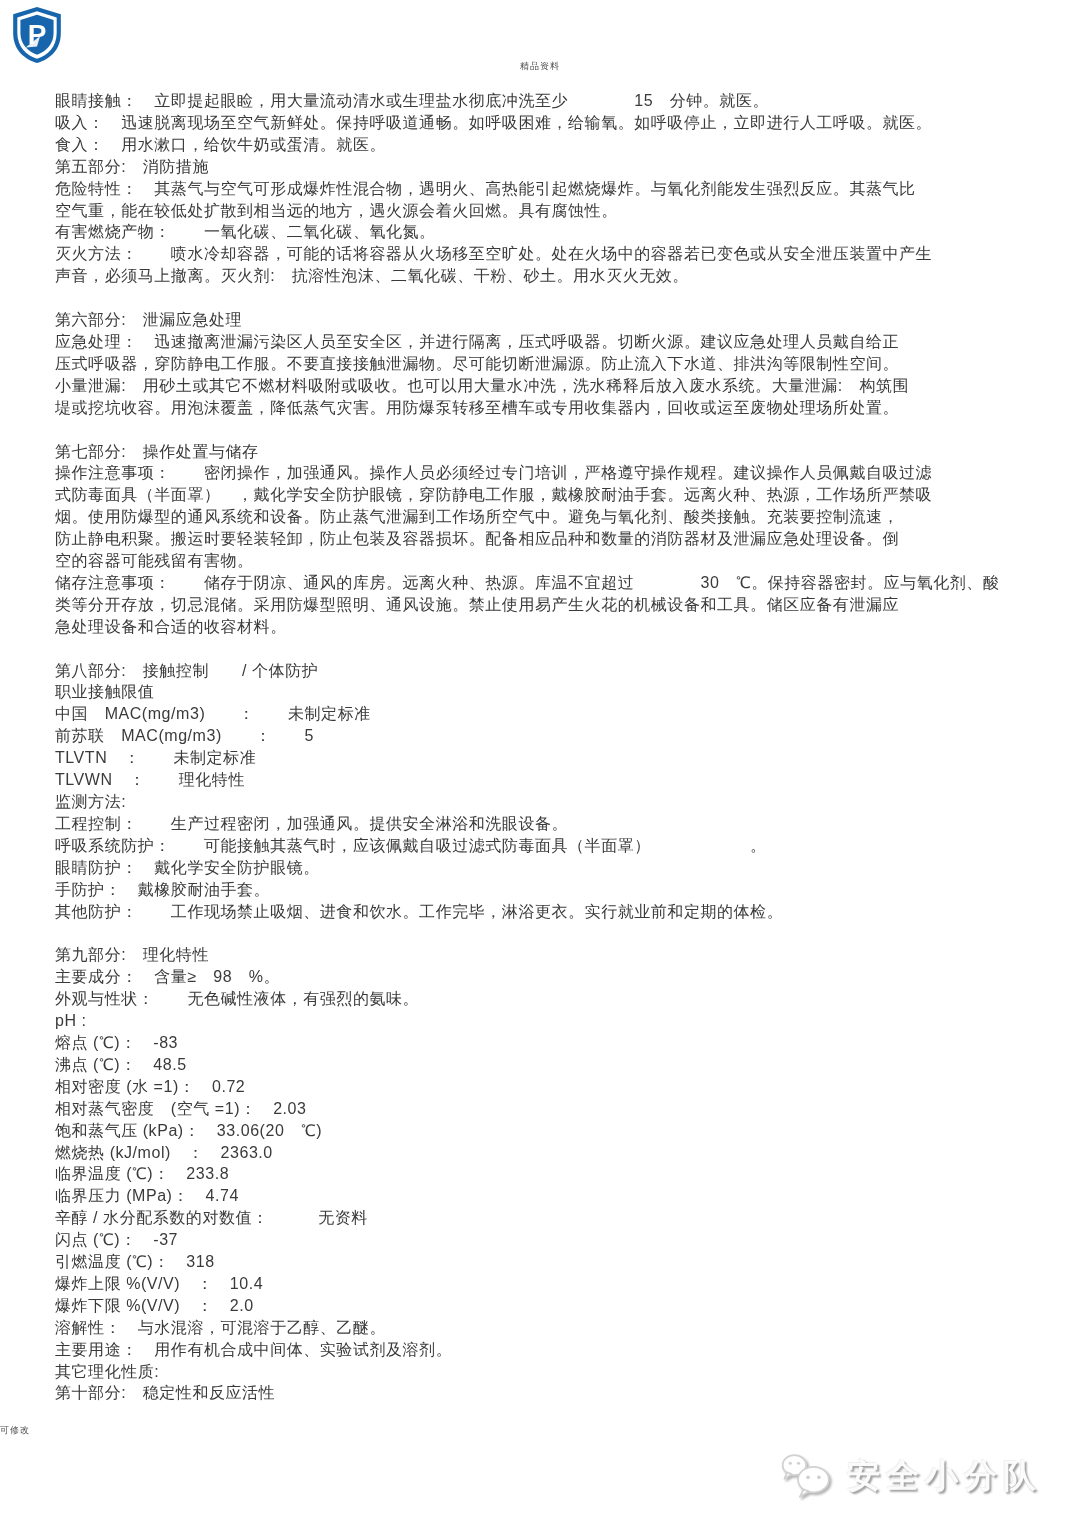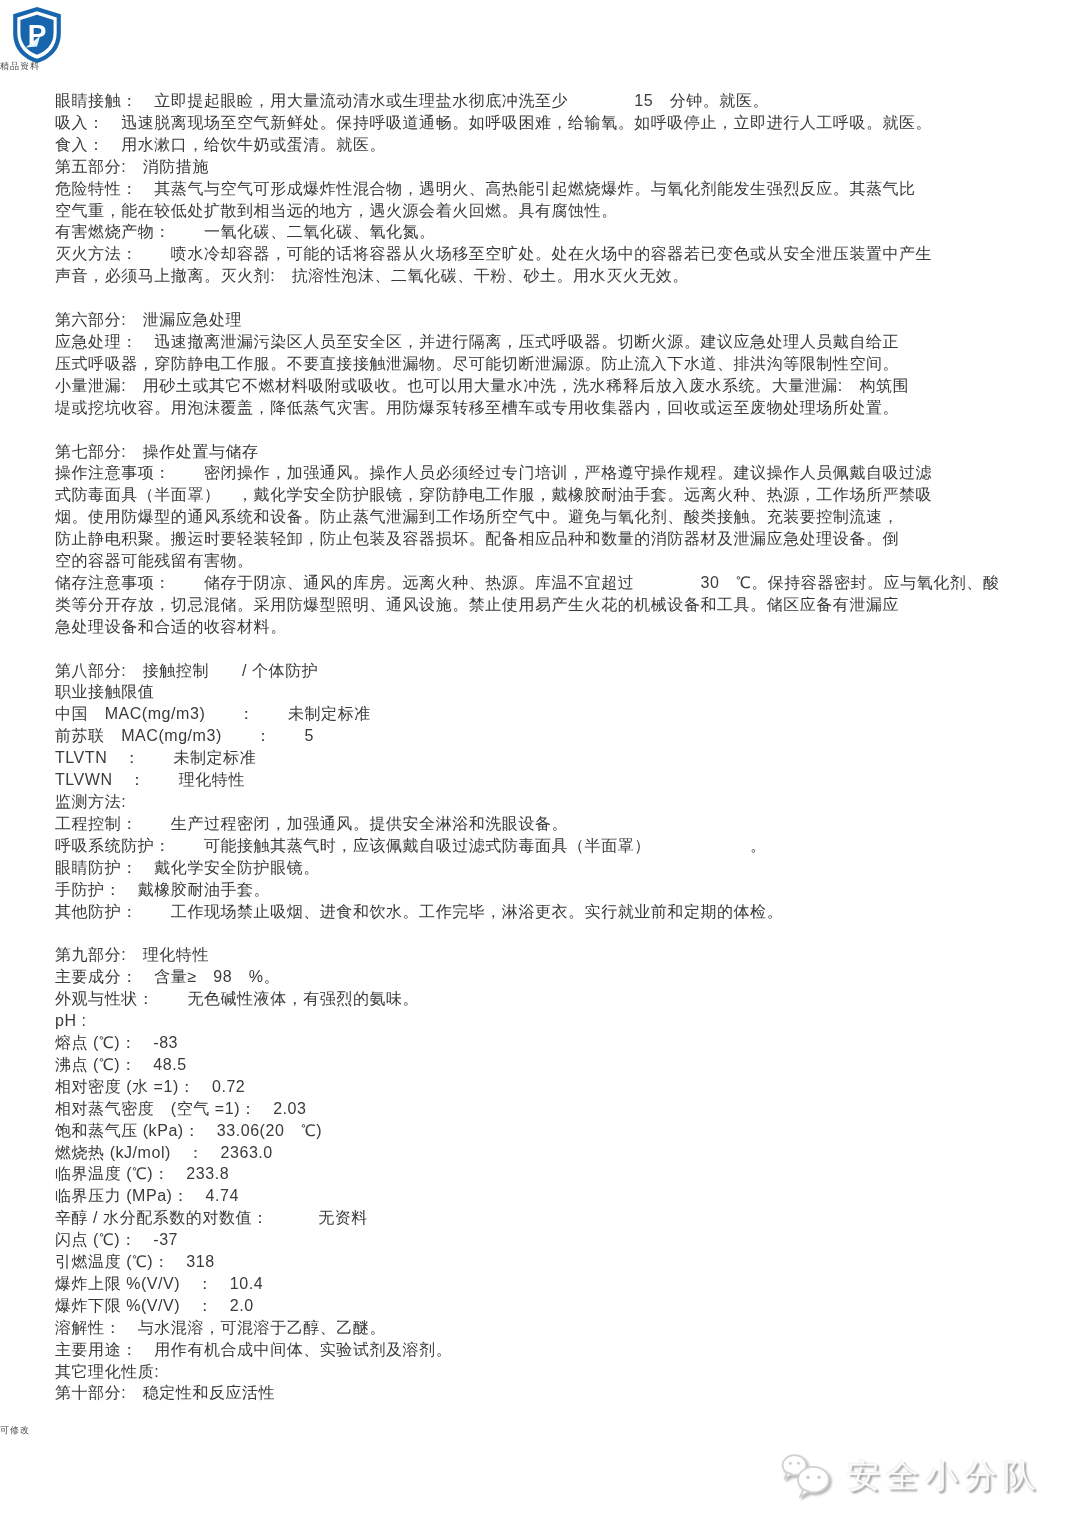--- a/index.html
+++ b/index.html
@@ -16,42 +16,42 @@
     display:flex;align-items:center;gap:10px;
   }
   .logo{width:54px;height:58px;display:block;}
   .site-url{
     font-size:31px;font-weight:bold;color:#3e4449;
     letter-spacing:1.5px;
   }
   
   .top-note{
     position:absolute;top:60px;left:0;width:100%;
-    text-align:left;font-size:9px;color:#4d4d4d;letter-spacing:1px;
+    text-align:center;font-size:9px;color:#4d4d4d;letter-spacing:1px;
   }
   .bottom-note{
     position:absolute;top:1424px;left:0;width:100%;
     text-align:left;font-size:9px;color:#4d4d4d;letter-spacing:1px;
   }
   
   .doc{
     position:absolute;left:55px;top:90px;width:990px;
     color:#3a3a3a;font-size:16px;letter-spacing:0.55px;
   }
   .doc-line{
     height:21.92px;line-height:21.92px;
     white-space:pre;overflow:visible;
   }
   
   .watermark{
     position:absolute;top:1452px;right:38px;
     display:flex;align-items:center;gap:10px;
   }
   .watermark-text{
-    font-size:33px;font-weight:400;letter-spacing:6px;
+    font-size:33px;font-weight:700;letter-spacing:6px;
     color:#fbfbfb;
     text-shadow:2px 2px 2px #9f9f9f, -1px -1px 1px #efefef;
   }
   .wechat{filter:drop-shadow(2px 2px 1px #b5b5b5);}
 </style>
 </head>
 <body>
 
 <div class="page">
 

